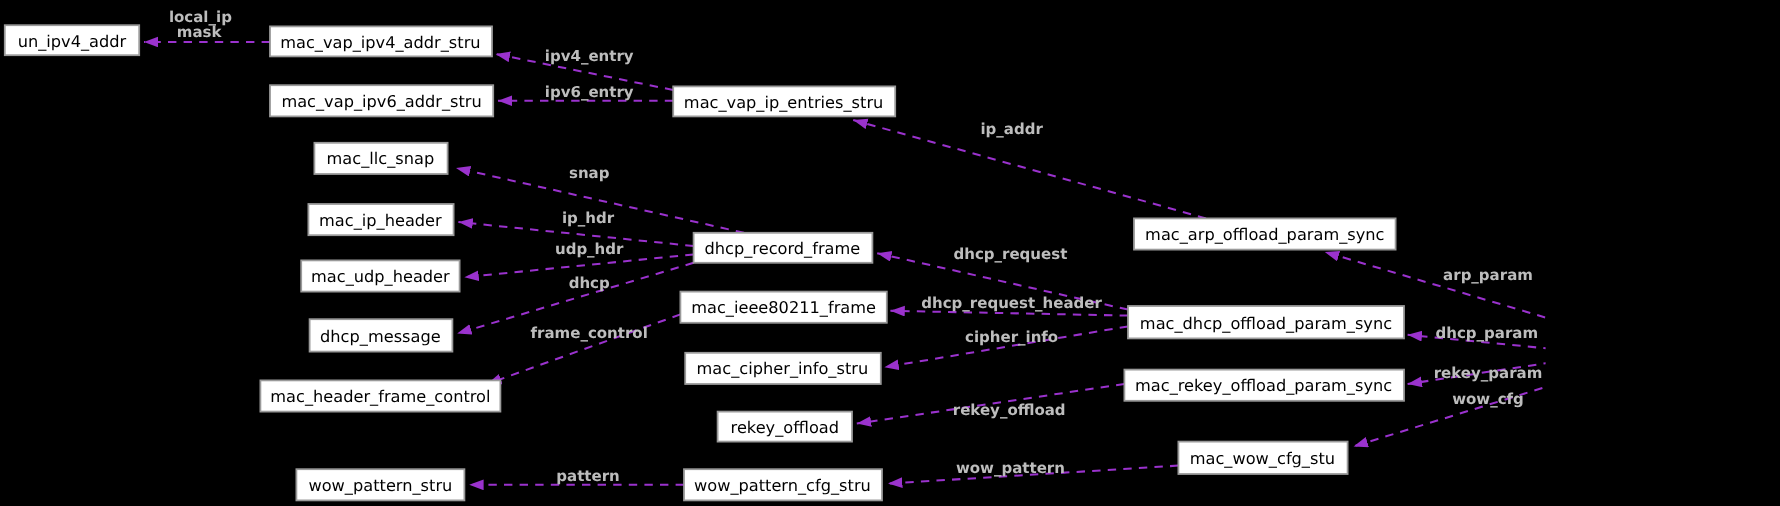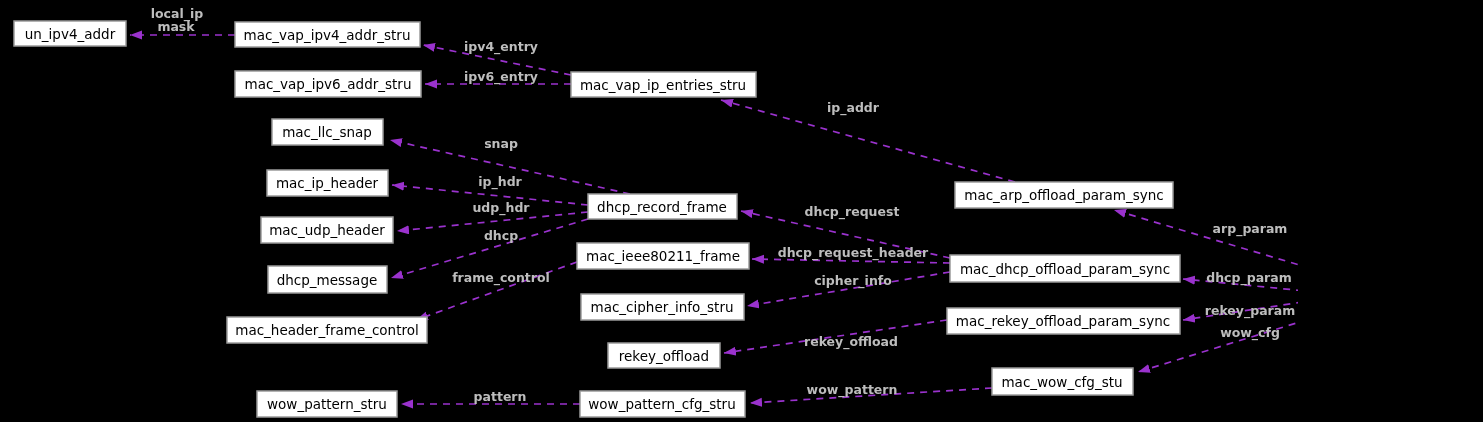--- a/index.html
+++ b/index.html
@@ -6,21 +6,20 @@
     margin: 0;
     padding: 0;
     background: #000000;
   }
   .stage {
     position: relative;
     width: 1288px;
     height: 422px;
     background: #000000;
     overflow: hidden;
-    margin-left: 10px;
   }
   svg { display: block; }
   .node-box {
     fill: #ffffff;
     stroke: #9a9a9a;
     stroke-width: 1.5;
   }
   .node-box.highlight {
     fill: #bebebe;
     stroke: #5a5a5a;

